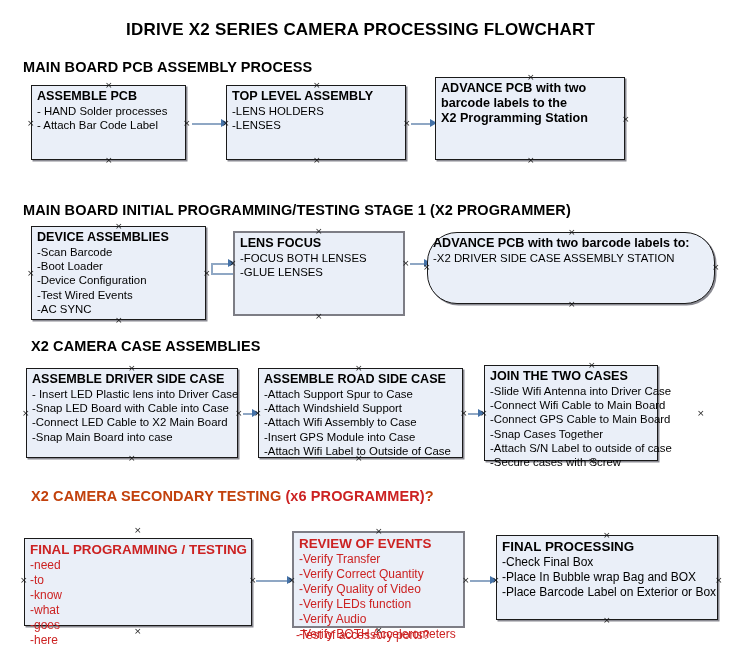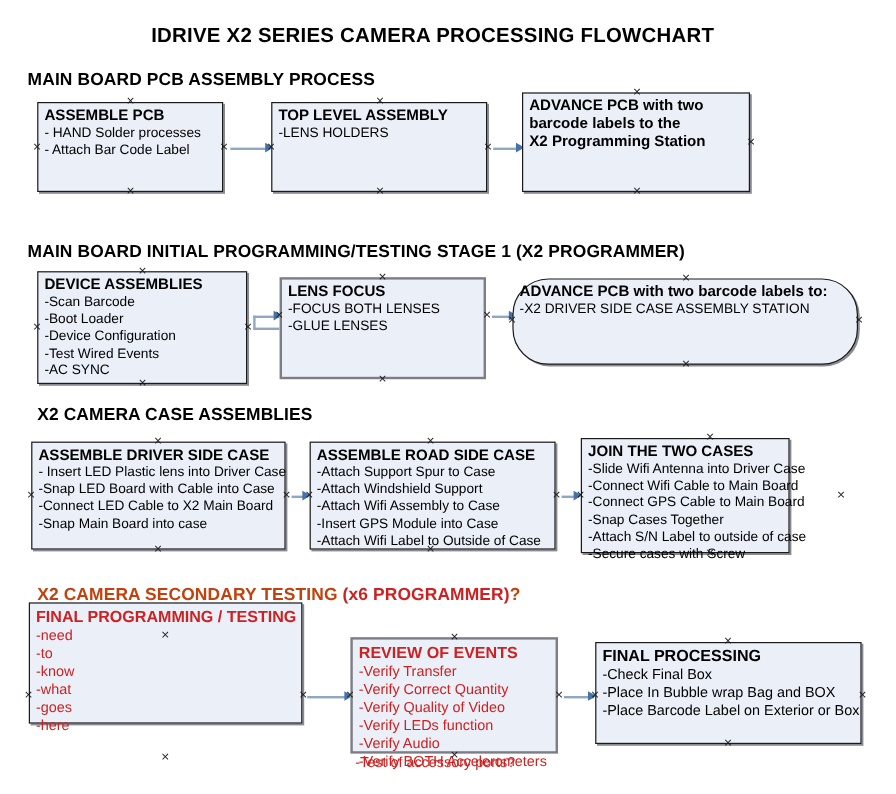--- a/index.html
+++ b/index.html
@@ -103,20 +103,21 @@
   <div class="hx" style="left:105px;top:156px;"></div>
   <div class="hx" style="left:27px;top:119px;"></div>
   <div class="hx" style="left:183px;top:119px;"></div>
 
   <div class="conn" style="left:192px;top:123px;width:32px;"></div>
   <div class="arrow" style="left:221px;top:119px;"></div>
 
   <div class="box thin shadow" style="left:226px;top:85px;width:180px;height:75px;">
     <div class="hdr">TOP LEVEL ASSEMBLY</div>
     <div class="line">-LENS HOLDERS</div>
+    <div class="line">-LENSES</div>
   </div>
   <div class="hx" style="left:313px;top:81px;"></div>
   <div class="hx" style="left:313px;top:156px;"></div>
   <div class="hx" style="left:222px;top:119px;"></div>
   <div class="hx" style="left:403px;top:119px;"></div>
 
   <div class="conn" style="left:411px;top:123px;width:22px;"></div>
   <div class="arrow" style="left:430px;top:119px;"></div>
 
   <div class="box thin shadow" style="left:435px;top:77px;width:190px;height:83px;">
@@ -214,21 +215,21 @@
   </div>
   <div class="hx" style="left:588px;top:361px;"></div>
   <div class="hx" style="left:588px;top:457px;"></div>
   <div class="hx" style="left:480px;top:409px;"></div>
   <div class="hx" style="left:697px;top:409px;"></div>
 
   <div class="section-head" style="left:31px;top:488px;">
     <span class="blk">X2 CAMERA SECONDARY TESTING </span><span class="red">(x6 PROGRAMMER)</span><span class="blk">?</span>
   </div>
 
-  <div class="box thin red shadow big" style="left:24px;top:502px;width:228px;height:101px;">
+  <div class="box thin red shadow big" style="left:24px;top:538px;width:228px;height:88px;">
     <div class="hdr">FINAL PROGRAMMING / TESTING</div>
     <div class="line">-need</div>
     <div class="line">-to</div>
     <div class="line">-know</div>
     <div class="line">-what</div>
     <div class="line">-goes</div>
     <div class="line">-here</div>
   </div>
   <div class="hx" style="left:134px;top:526px;"></div>
   <div class="hx" style="left:134px;top:627px;"></div>

